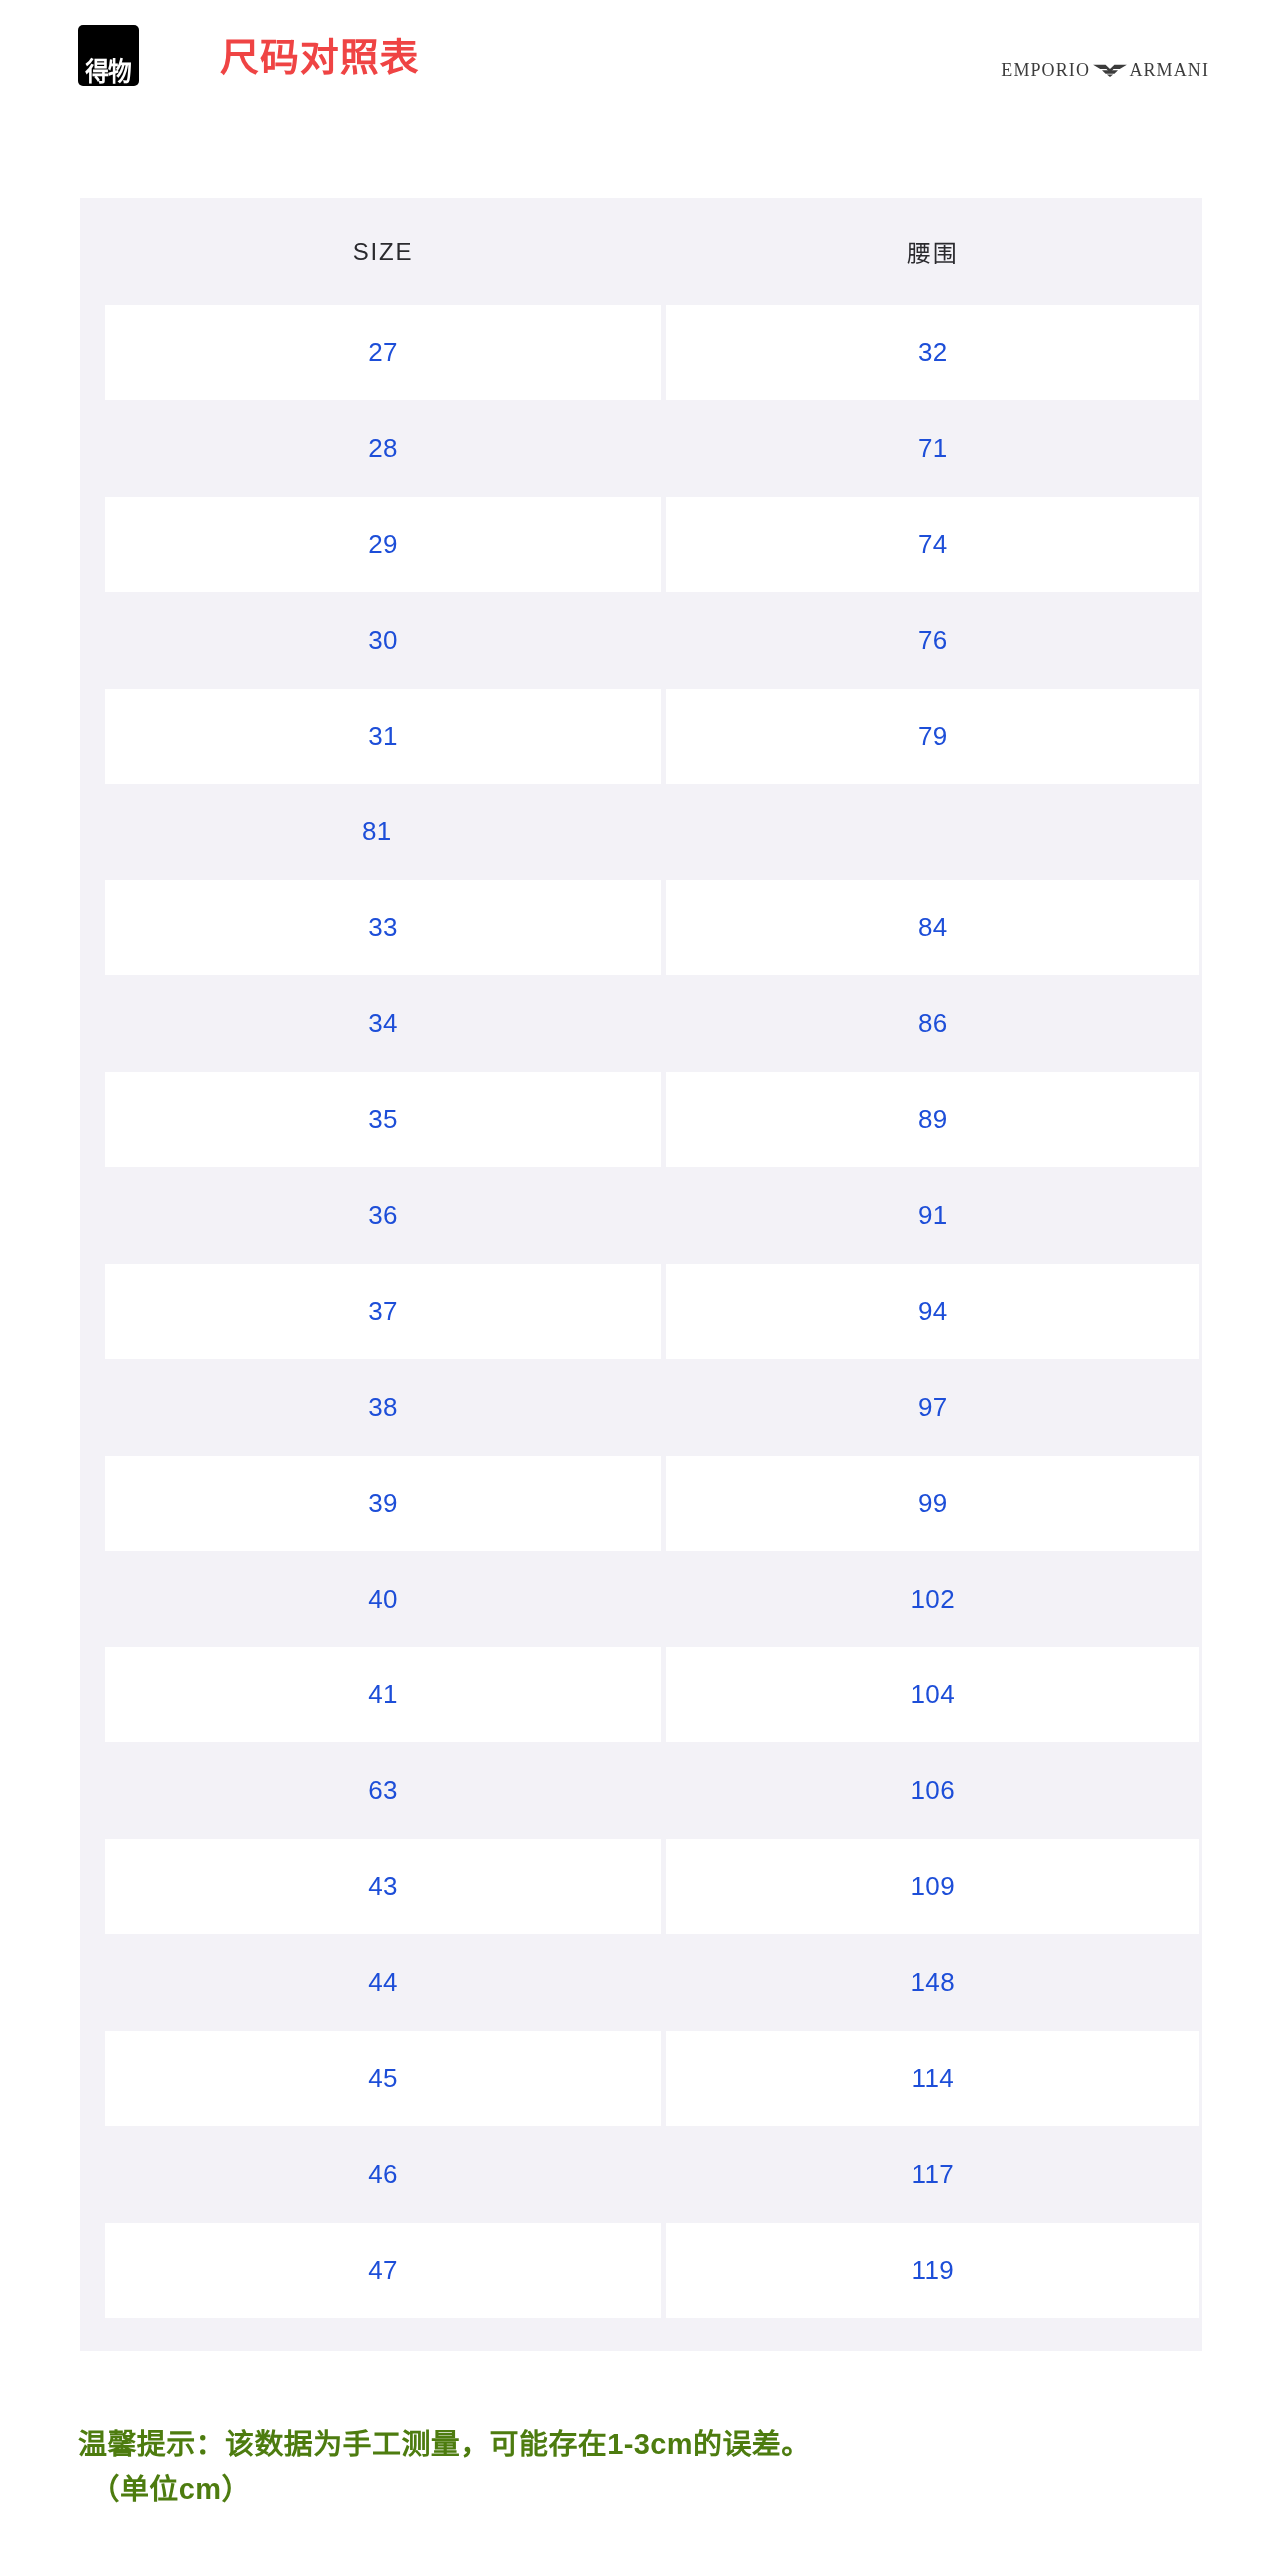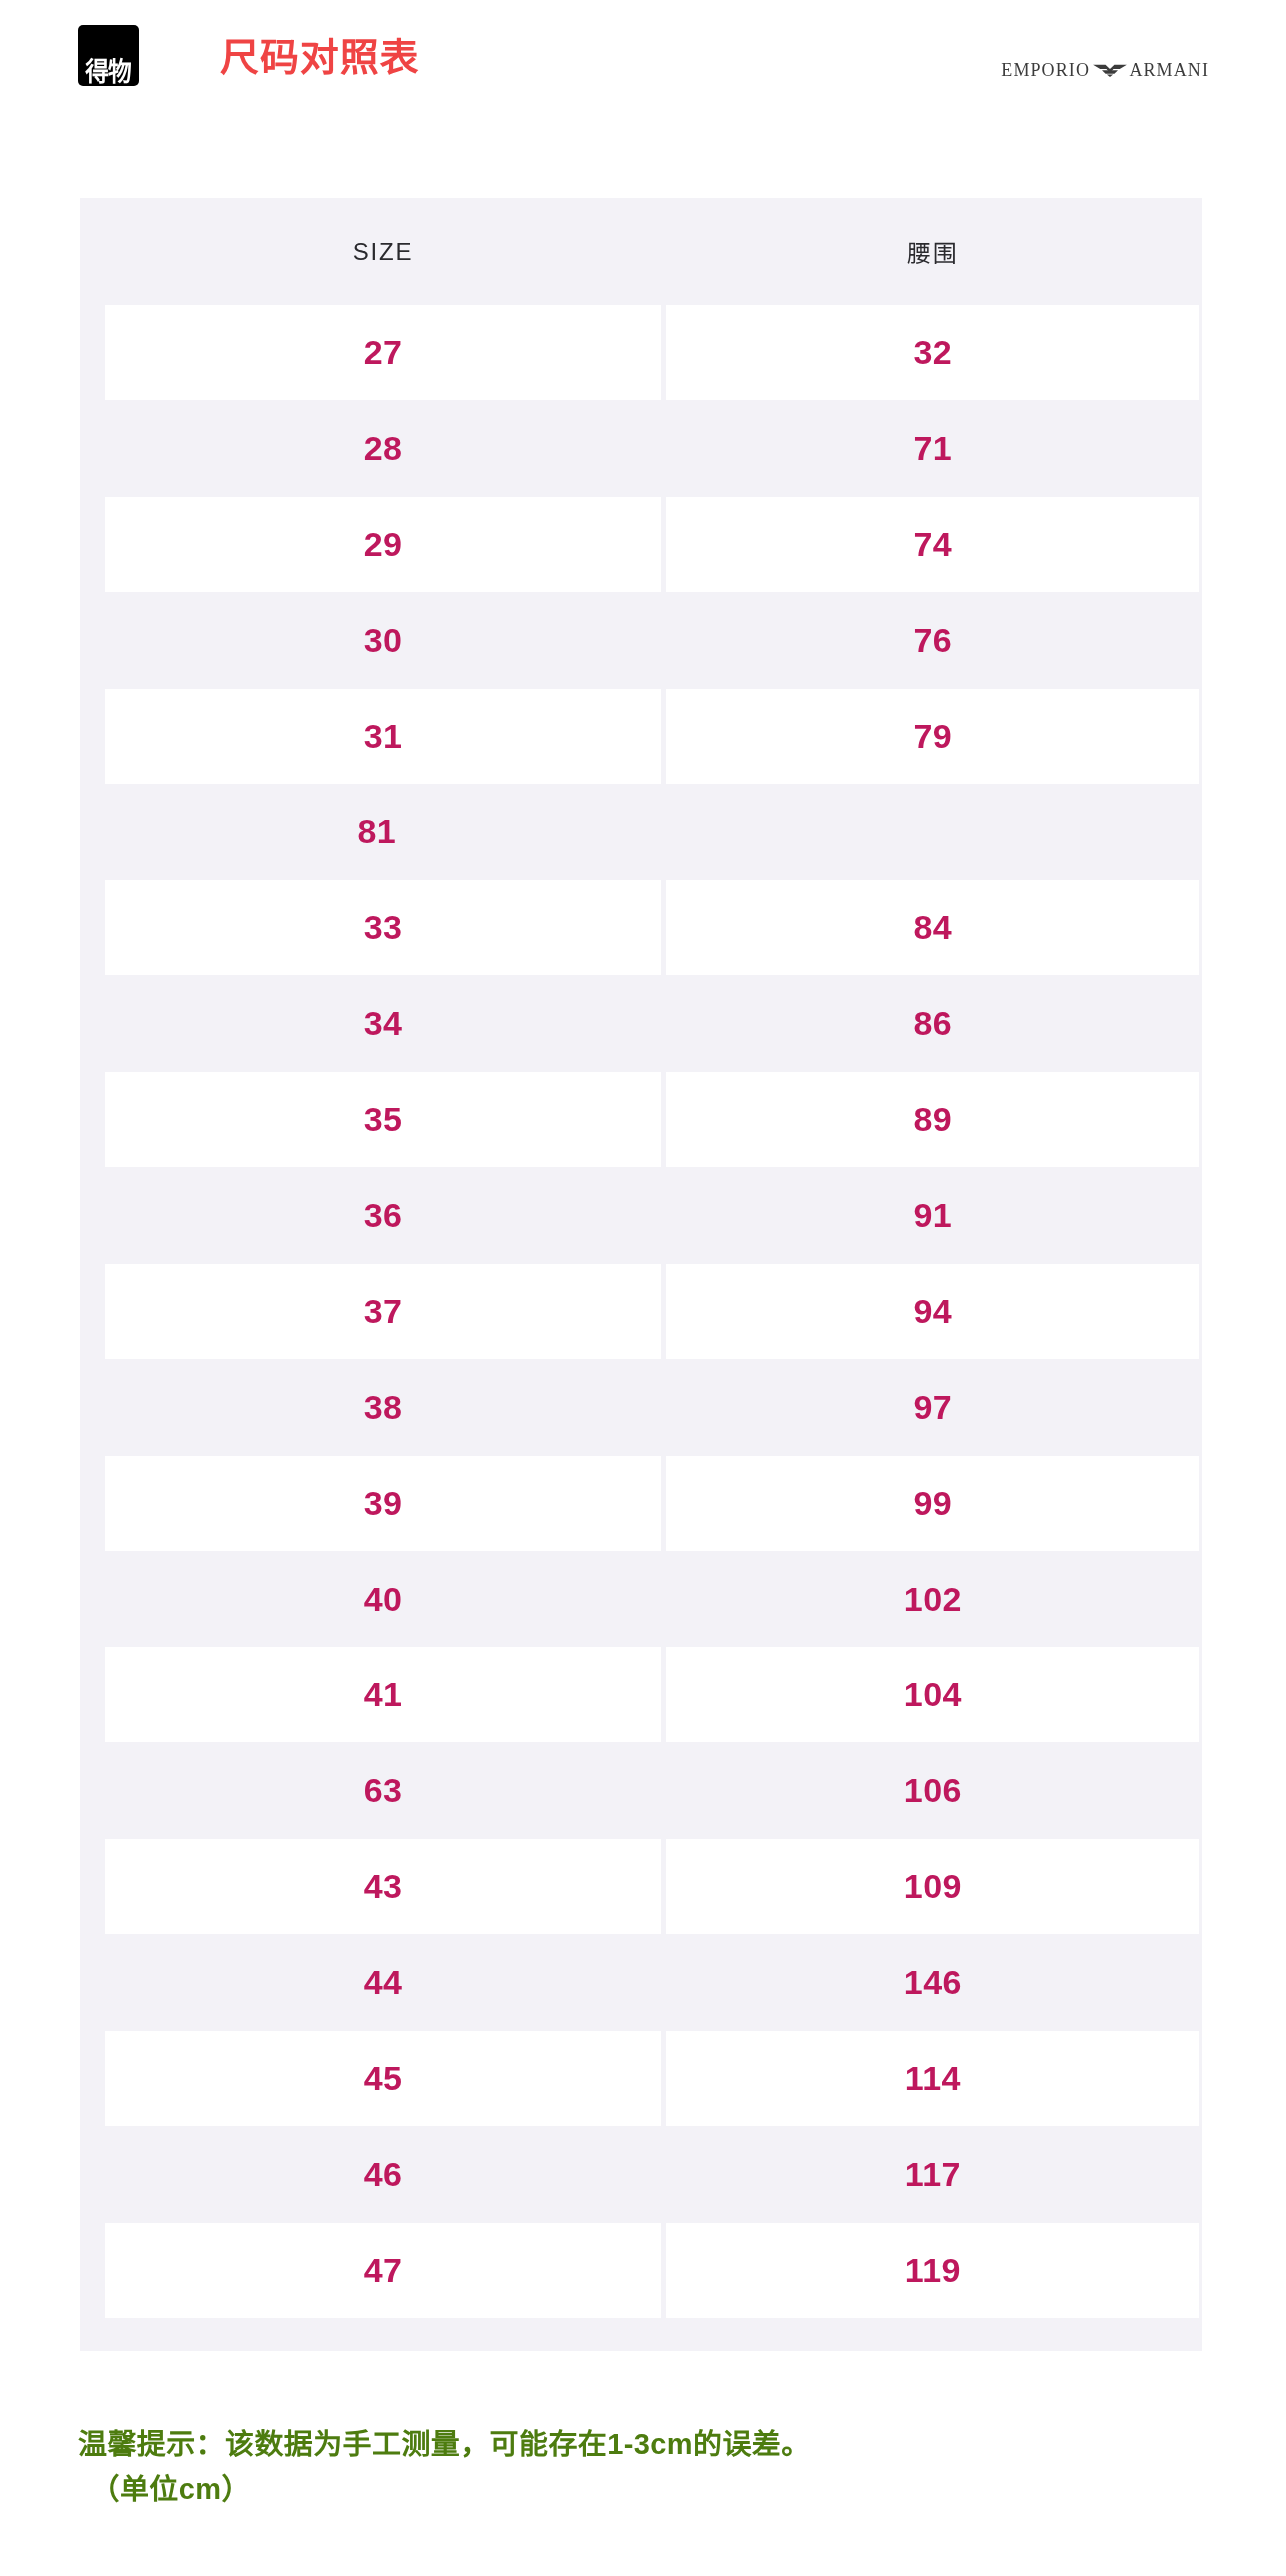--- a/index.html
+++ b/index.html
@@ -110,23 +110,23 @@
   }
   .trow {
     display: flex;
     height: 95px;
     margin-bottom: 0.9px;
   }
   .trow .td {
     display: flex;
     align-items: center;
     justify-content: center;
-    font-size: 34px;
-    font-weight: 700;
-    color: #be185d;
+    font-size: 26px;
+    font-weight: 400;
+    color: #1d4ed8;
     letter-spacing: 0.4px;
   }
   .trow.odd .td {
     background: #ffffff;
   }
   .trow.even .td {
     background: #f3f2f7;
   }
   .row-left-pad { width: 25px; flex: none; }
   .row-right-pad { width: 30px; flex: none; }
@@ -299,21 +299,21 @@
         <div class="row-left-pad"></div>
         <div class="td col-a">43</div>
         <div class="col-gap"></div>
         <div class="td col-b">109</div>
         <div class="row-right-pad"></div>
       </div>
       <div class="trow even">
         <div class="row-left-pad"></div>
         <div class="td col-a">44</div>
         <div class="col-gap"></div>
-        <div class="td col-b">146</div>
+        <div class="td col-b">148</div>
         <div class="row-right-pad"></div>
       </div>
       <div class="trow odd">
         <div class="row-left-pad"></div>
         <div class="td col-a">45</div>
         <div class="col-gap"></div>
         <div class="td col-b">114</div>
         <div class="row-right-pad"></div>
       </div>
       <div class="trow even">

